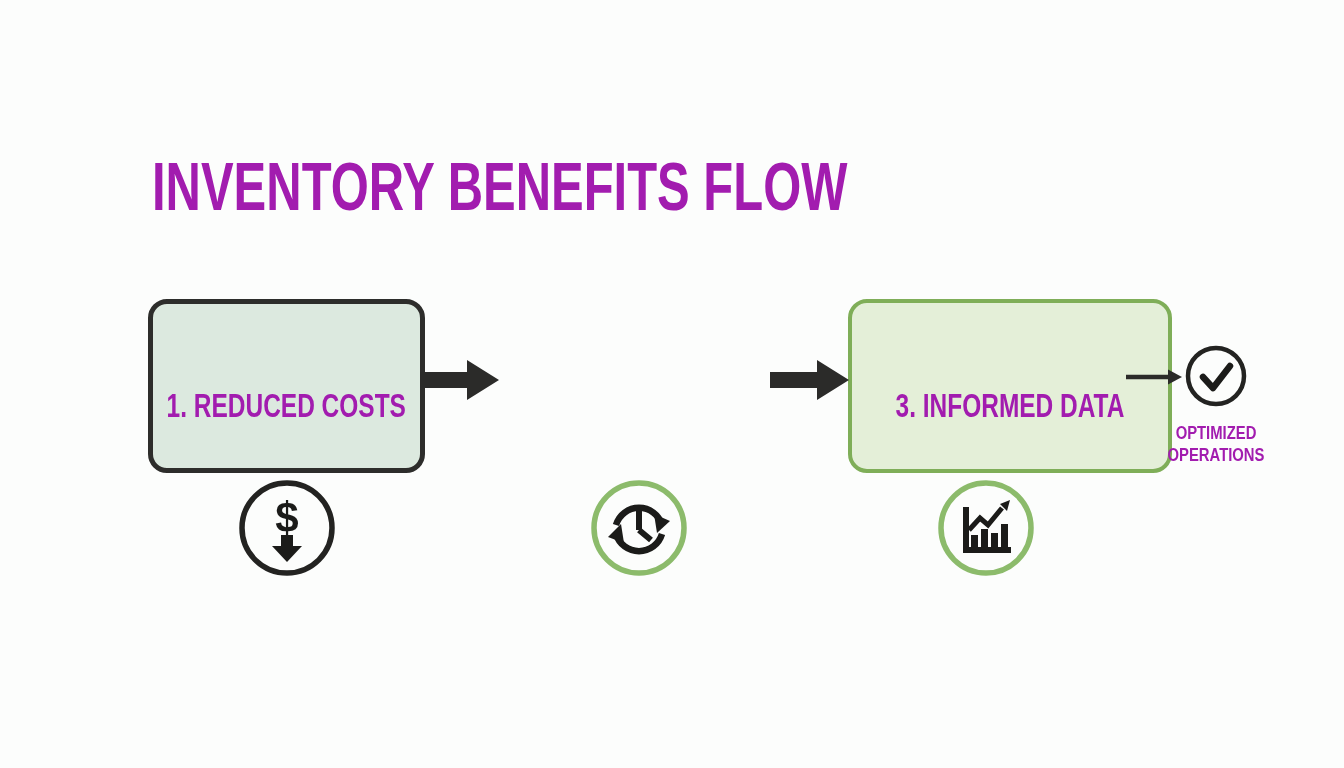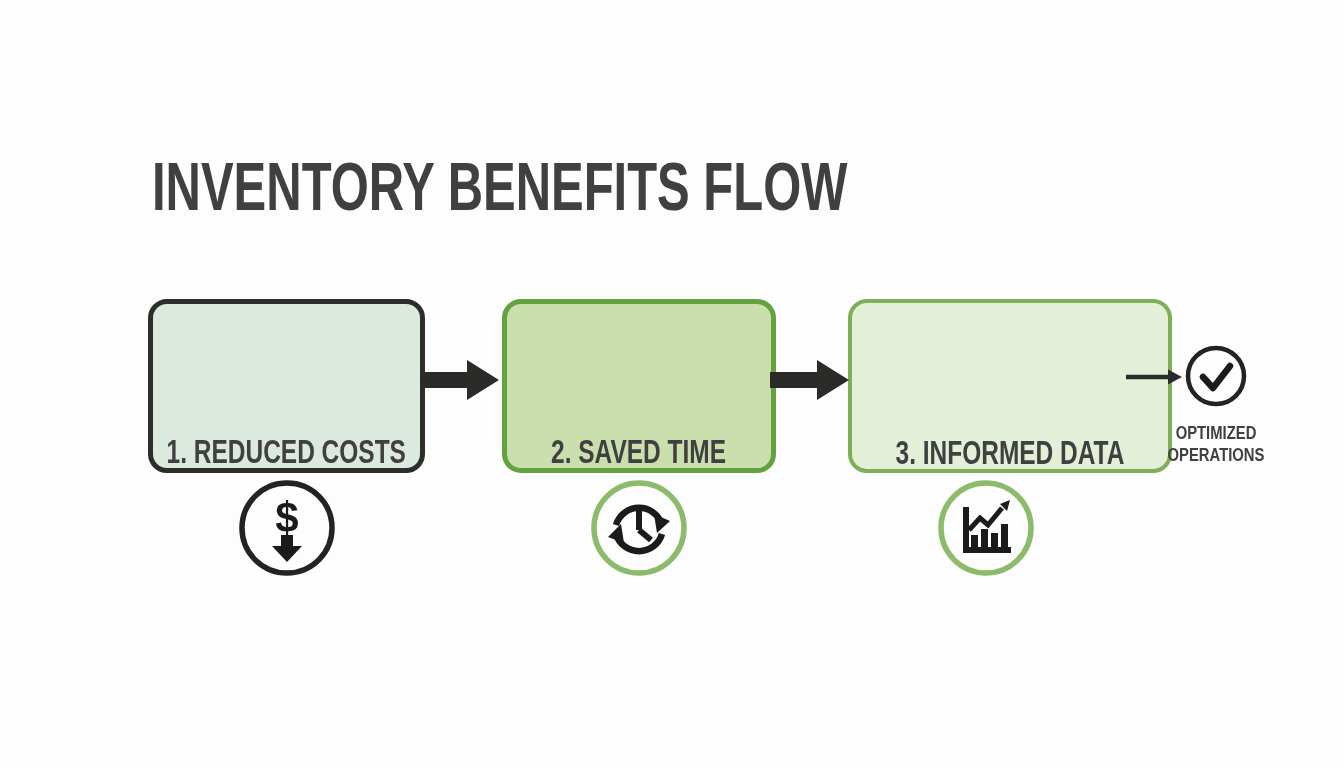--- a/index.html
+++ b/index.html
@@ -3,21 +3,21 @@
 <meta charset="utf-8">
 <style>
   html,body { margin:0; padding:0; }
   .canvas {
     position: relative;
     width: 1344px;
     height: 768px;
     background: #fcfdfc;
     overflow: hidden;
     font-family: "Liberation Sans", sans-serif;
-    color: #404040;
+    color: #a21caf;
   }
   .cond {
     display: inline-block;
     white-space: nowrap;
     font-weight: bold;
   }
   .title {
     position: absolute;
     left: 152px;
     top: 152px;
@@ -31,21 +31,21 @@
   }
   .step-box {
     position: absolute;
     top: 299px;
     height: 174px;
     box-sizing: border-box;
     border-radius: 19px;
     border: 4px solid #333;
     display: flex;
     justify-content: center;
-    align-items: flex-end;
+    align-items: center;
   }
   .step1 { left: 148px; width: 277px; border-width: 5px; }
   .step2 { left: 502px; width: 274px; border-width: 5px; }
   .step3 { left: 848px; width: 324px; border-width: 4px; }
   .step-label {
     margin-top: 37px;
     font-size: 34px;
     line-height: 1;
     transform: scaleX(0.72);
     transform-origin: 50% 0;
@@ -80,23 +80,20 @@
 <div class="canvas" style="background-color: rgb(252, 253, 252);">
 
   <div class="title">
     <span class="cond">INVENTORY BENEFITS FLOW</span>
   </div>
 
   <div class="step-box step1" style="background-color: rgb(220, 233, 223); border-color: rgb(45, 45, 43);">
     <span class="step-label cond">1. REDUCED COSTS</span>
   </div>
 
-  <div class="step-box step2" style="background-color: rgb(203, 223, 174); border-color: rgb(99, 162, 62);">
-    <span class="step-label cond">2. SAVED TIME</span>
-  </div>
 
   <div class="step-box step3" style="background-color: rgb(228, 239, 216); border-color: rgb(127, 174, 88);">
     <span class="step-label cond">3. INFORMED DATA</span>
   </div>
 
   <svg class="abs arrow1" width="80" height="44" viewBox="0 0 80 44">
     <polygon points="0,14 47,14 47,2 79,22 47,42 47,30 0,30" fill="#2b2b29" style="fill: rgb(43, 43, 41);"></polygon>
   </svg>
   <svg class="abs arrow2" width="80" height="44" viewBox="0 0 80 44">
     <polygon points="0,14 47,14 47,2 79,22 47,42 47,30 0,30" fill="#2b2b29" style="fill: rgb(43, 43, 41);"></polygon>

